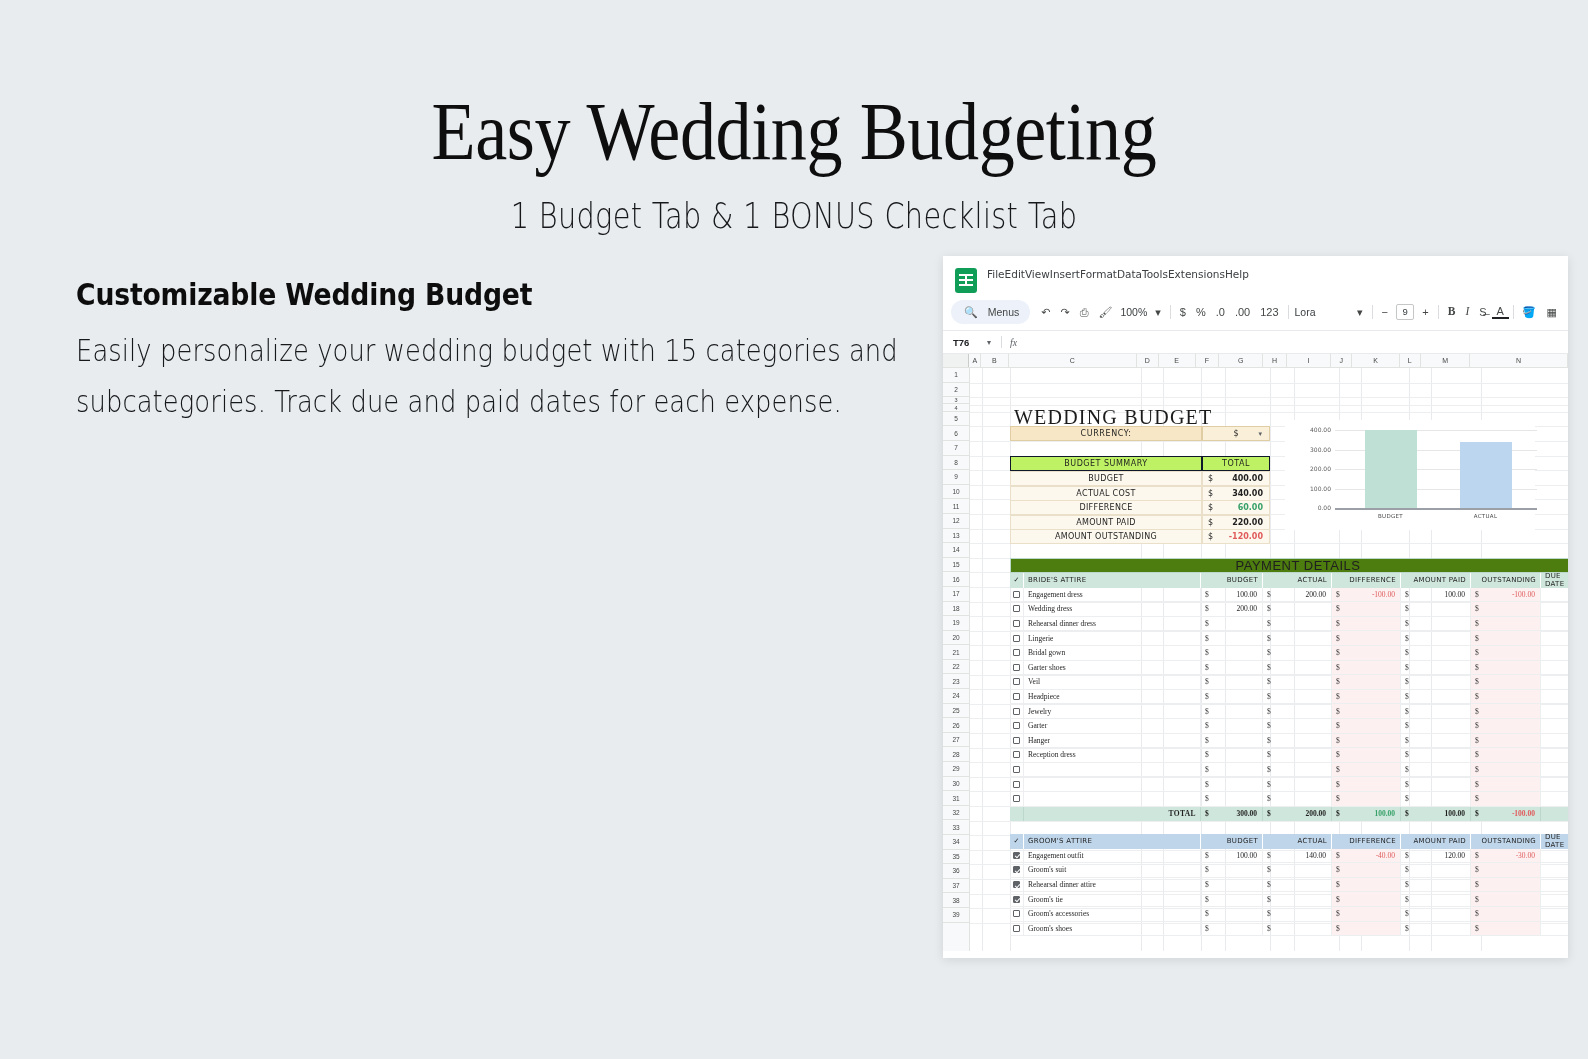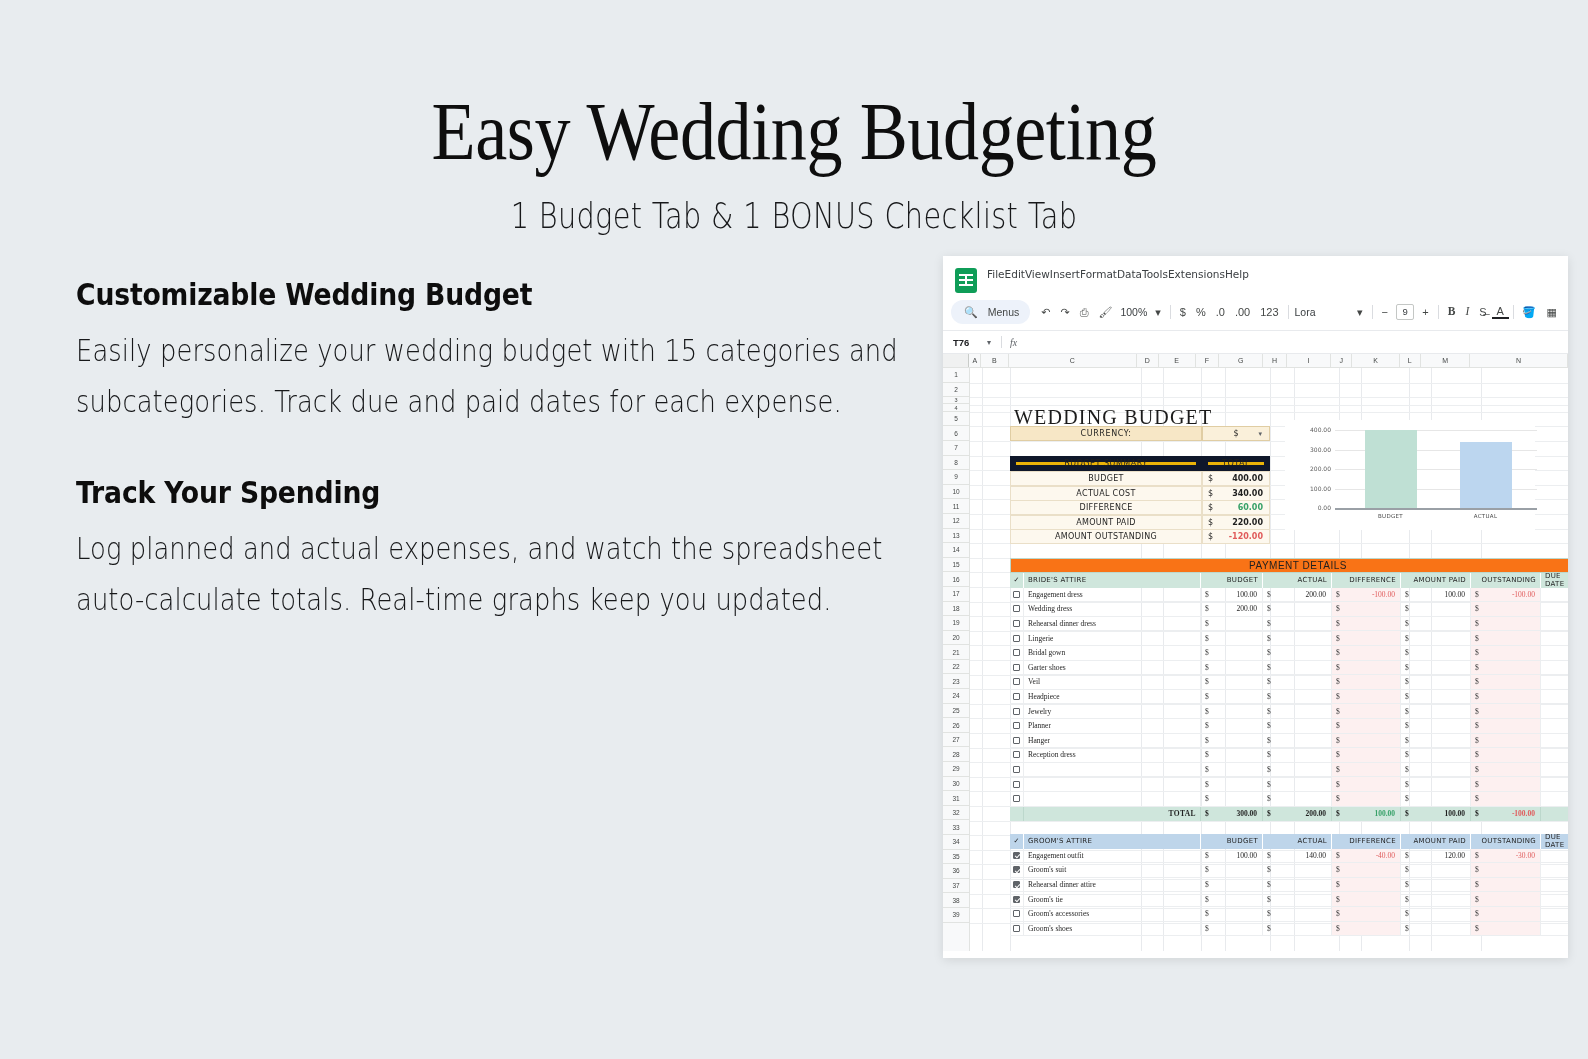--- a/index.html
+++ b/index.html
@@ -125,39 +125,39 @@
     font-family:"Liberation Serif",serif;font-size:20px;color:#1b1b1b;
     letter-spacing:1.2px;
   }
   .cellbox{
     font-size:8px;color:#1f1f1f;display:flex;align-items:center;
     font-family:"DejaVu Sans",sans-serif;box-sizing:border-box;
   }
   .cur-lbl{background:#f7e7c6;border:1px solid #e0cda3;justify-content:center;letter-spacing:.6px;}
   .cur-val{background:#faf0da;border:1px solid #e0cda3;justify-content:center;position:relative;}
   .cur-val .cv-caret{position:absolute;right:7px;font-size:7px;color:#5f6368;}
-  .sum-hdr{background:#eab308;border:6px solid #0f172a;justify-content:center;letter-spacing:.5px;}
+  .sum-hdr{background:#bef264;border:1px solid #0f172a;justify-content:center;letter-spacing:.5px;}
   .sum-lbl{background:#fdf8ee;border:1px solid #eadfc8;justify-content:center;letter-spacing:.3px;}
   .sum-val{background:#fdf8ee;border:1px solid #eadfc8;justify-content:space-between;padding:0 6px 0 5px;}
   .sum-val .num{font-weight:600;}
   .green{color:#38a169;}
   .red{color:#e05b5b;}
 
   
   .chart{background:#fff;}
   .ch-ytick{position:absolute;font-size:6px;color:#5c5c5c;text-align:right;font-family:"DejaVu Sans",sans-serif;}
   .ch-grid{position:absolute;height:1px;background:#e6e6e6;}
   .ch-axis{position:absolute;height:1.5px;background:#9aa0a6;}
   .ch-bar{position:absolute;}
   .ch-xlbl{position:absolute;font-size:5.5px;color:#4a4a4a;text-align:center;letter-spacing:.3px;font-family:"DejaVu Sans",sans-serif;}
 
   
   .pd-band{
-    background:#f97316;border:1px solid #bcd8cc;display:flex;align-items:center;
-    justify-content:center;font-size:10px;color:#1f1f1f;letter-spacing:.5px;
+    background:#4d7c0f;border:1px solid #bcd8cc;display:flex;align-items:center;
+    justify-content:center;font-size:13px;color:#1f1f1f;letter-spacing:.5px;
   }
   .thead{display:flex;height:14.6px;box-sizing:border-box;}
   .thead .th{
     display:flex;align-items:center;font-size:7px;color:#1f1f1f;letter-spacing:.3px;
     box-sizing:border-box;border-right:1px solid #ffffff;padding:0 4px;
     font-family:"DejaVu Sans",sans-serif;
   }
   .thead.bride .th{background:#cfe6dc;}
   .thead.groom .th{background:#bed5ea;}
   .th.c-chk{justify-content:center;padding:0;}
@@ -188,24 +188,20 @@
 
 <div class="page">
 
   <div class="headline">Easy Wedding Budgeting</div>
   <div class="subhead">1 Budget Tab &amp; 1 BONUS Checklist Tab</div>
 
   <div class="copy">
     <div class="blk">
       <h2>Customizable Wedding Budget</h2>
       <p>Easily personalize your wedding budget with 15 categories and subcategories. Track due and paid dates for each expense.</p>
-    </div>
-    <div class="blk">
-      <h2>Track Your Spending</h2>
-      <p>Log planned and actual expenses, and watch the spreadsheet auto-calculate totals. Real-time graphs keep you updated.</p>
     </div>
   </div>
 
   <div class="sheet">
 
     <div class="gs-top">
       <div class="gs-title-row">
         <div class="gs-logo"></div>
         <div class="gs-titleblock">
           <div class="gs-menu">
@@ -698,21 +694,21 @@
                   <div class="td c-money tint" style="width: 70px;">
                     <span class="dol">$</span>
                     <span></span>
                   </div>
                   <div class="td plain" style="width: 45px;"></div>
                 </div>
                 <div class="trow">
                   <div class="td c-chk" style="width: 14px;">
                     <span class="cbx"></span>
                   </div>
-                  <div class="td c-name" style="width: 177px;">Planner</div>
+                  <div class="td c-name" style="width: 177px;">Garter</div>
                   <div class="td c-money" style="width: 62px;">
                     <span class="dol">$</span>
                     <span></span>
                   </div>
                   <div class="td c-money" style="width: 69px;">
                     <span class="dol">$</span>
                     <span></span>
                   </div>
                   <div class="td c-money tint" style="width: 69px;">
                     <span class="dol">$</span>

